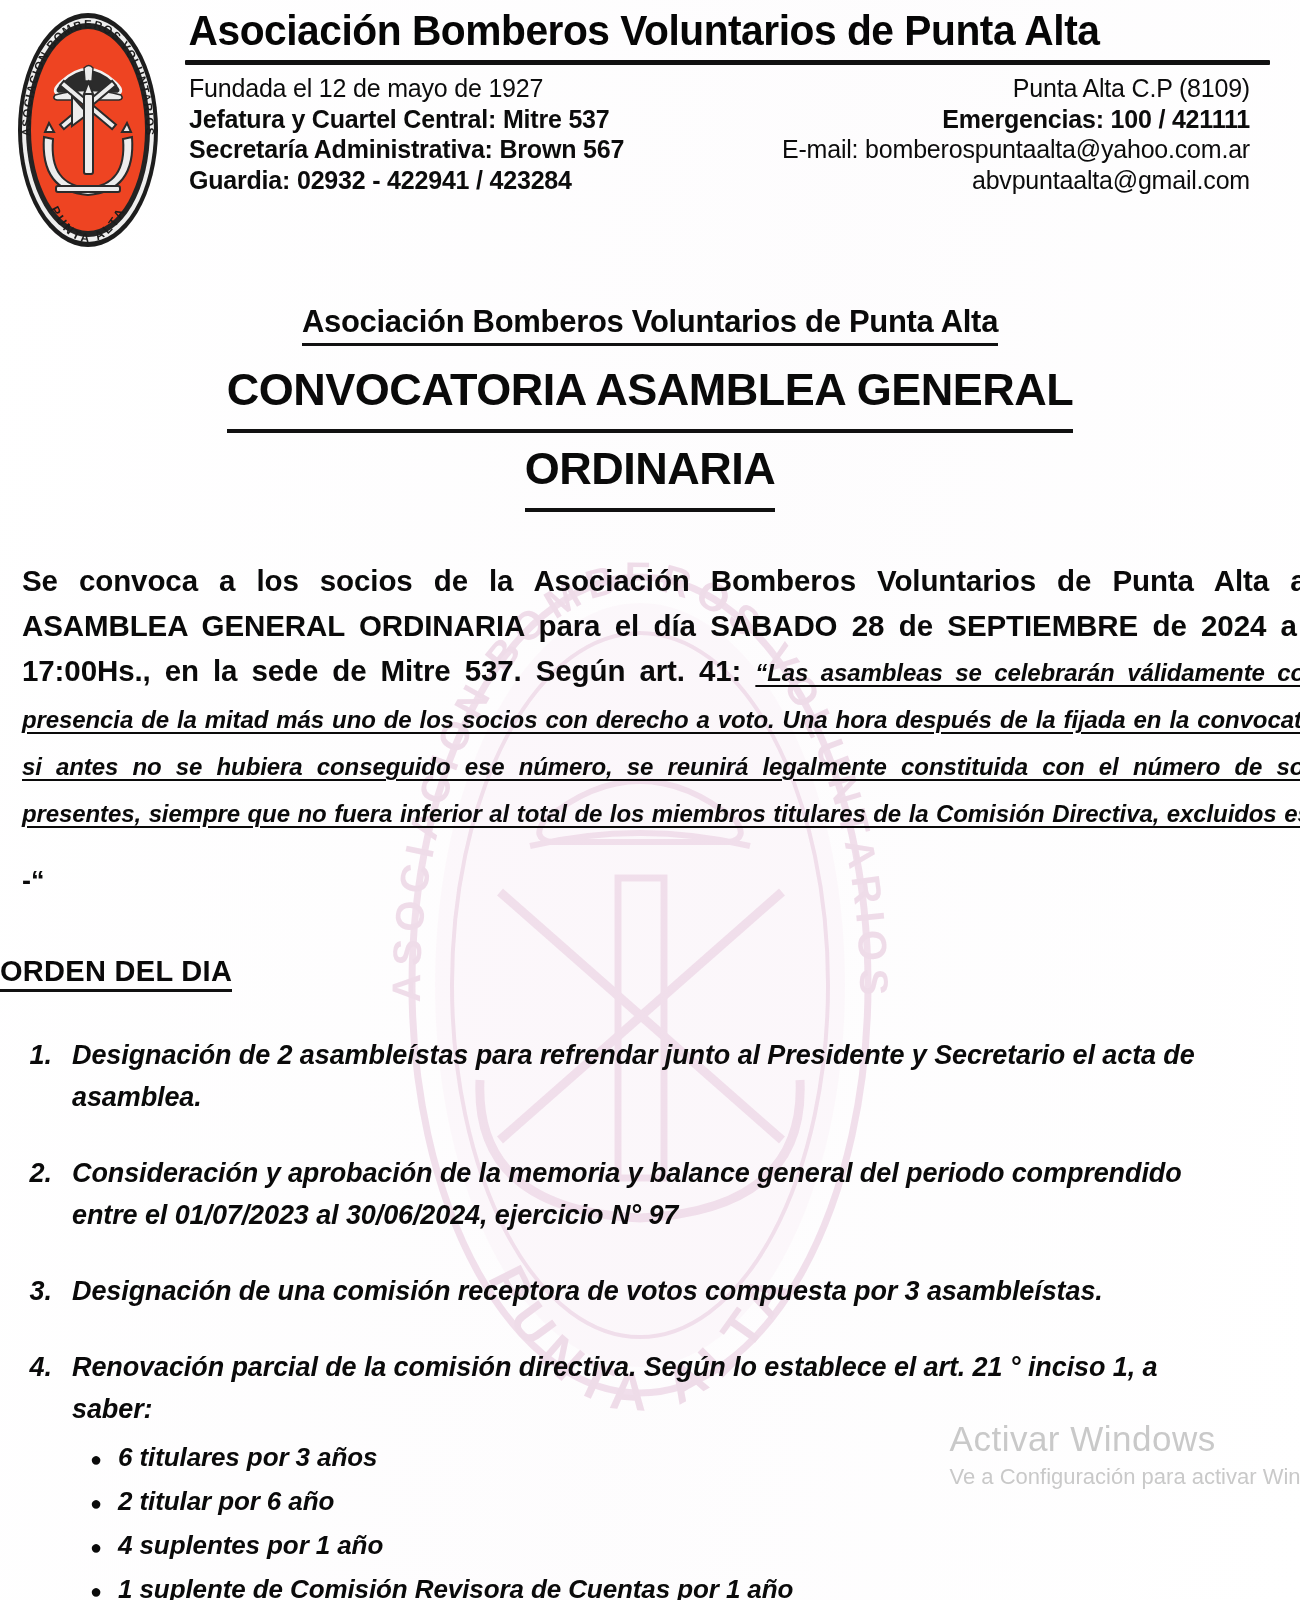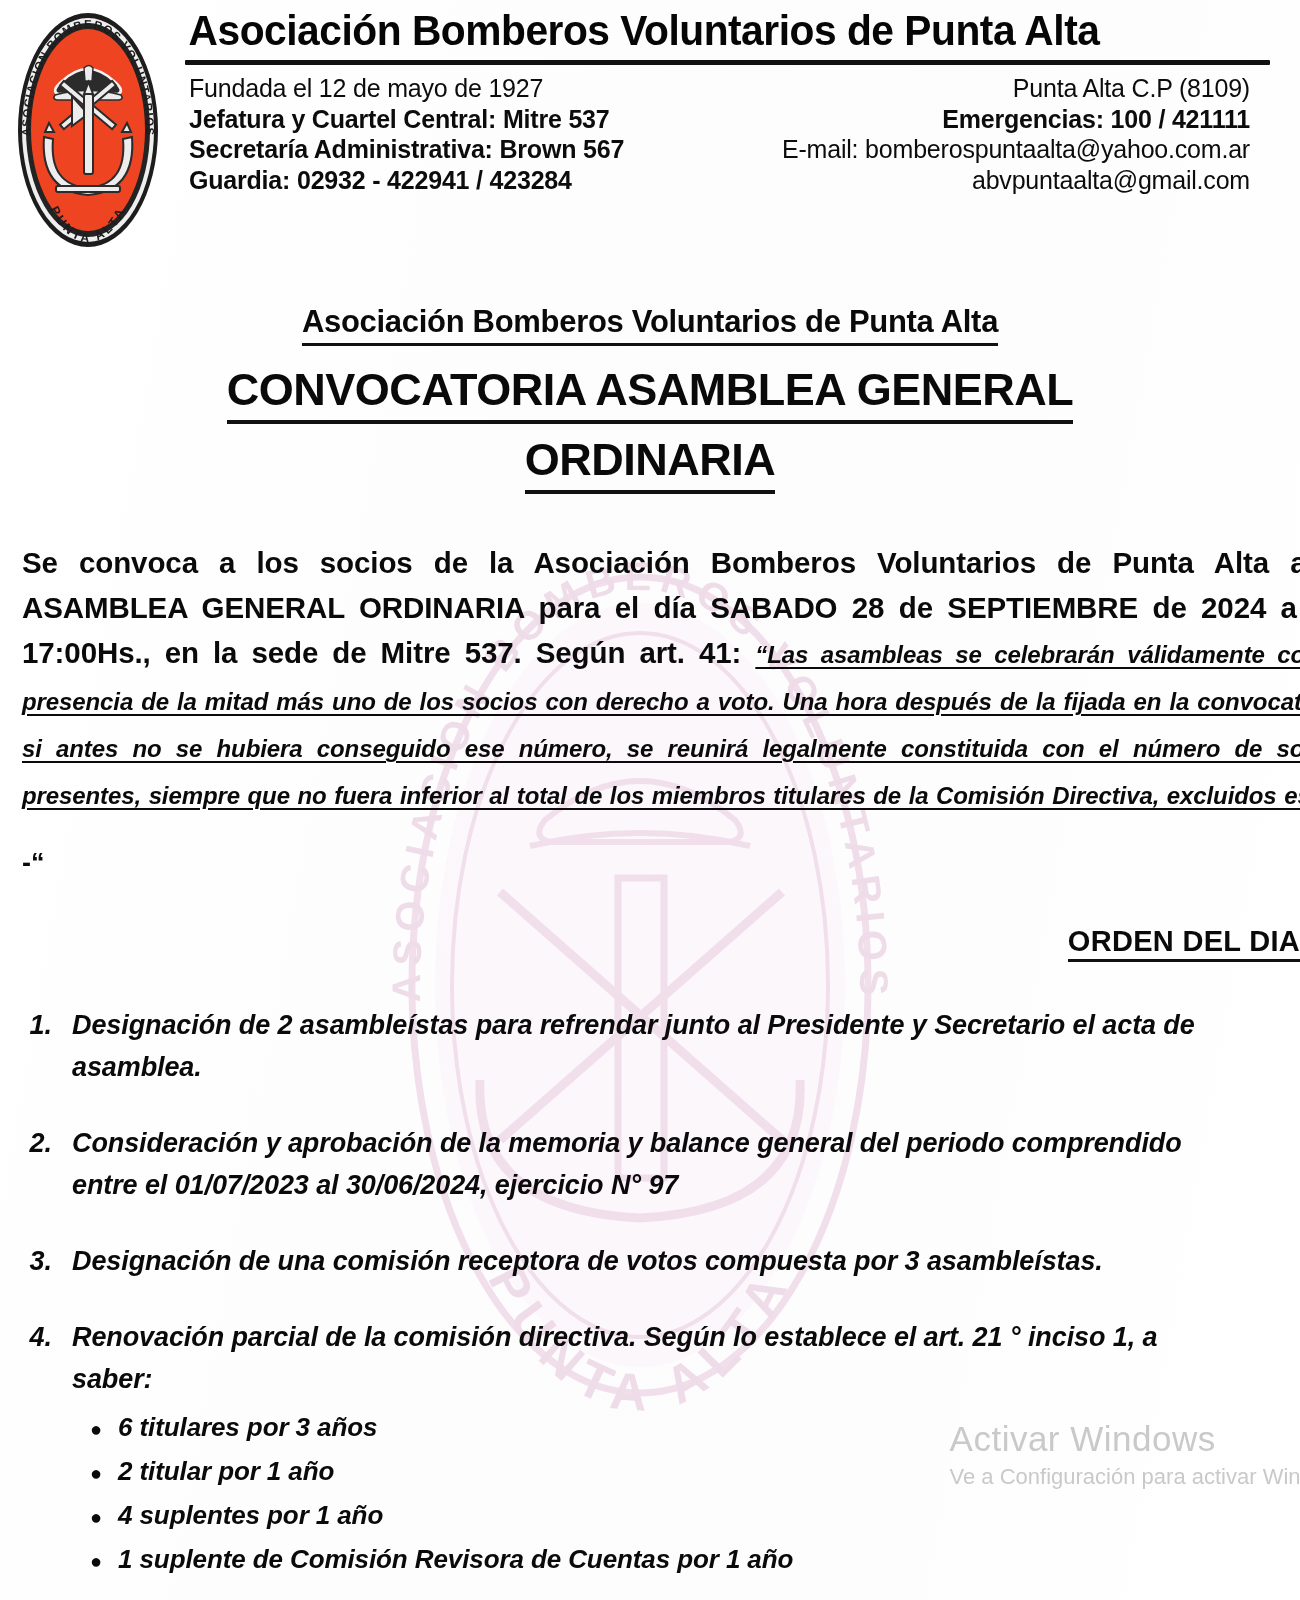--- a/index.html
+++ b/index.html
@@ -131,21 +131,21 @@
   .t-main {
     font-weight: 700;
     font-size: 45px;
     line-height: 60px;
     letter-spacing: -0.5px;
     margin-top: 14px;
   }
   .t-main span {
     display: inline-block;
     border-bottom: 4px solid #111;
-    padding-bottom: 0;
+    padding-bottom: 9px;
   }
   .t-main2 { margin-top: 6px; }
 
   
   .bodywrap {
     position: relative;
     z-index: 3;
     margin-top: 46px;
     padding: 0 0 0 22px;
   }
@@ -172,22 +172,22 @@
   .quote-tail {
     font-weight: 700;
     font-size: 27px;
     margin-top: 2px;
   }
 
   
   .odd-head {
     position: relative;
     z-index: 3;
-    text-align: right;
-    margin-top: 46px;
+    text-align: left;
+    margin-top: 58px;
   }
   .odd-head span {
     font-weight: 700;
     font-size: 29px;
     letter-spacing: 0.3px;
     border-bottom: 3px solid #111;
     padding-bottom: 1px;
     display: inline-block;
   }
 
@@ -372,21 +372,21 @@
     <div class="ag-num">4.</div>
     <div class="ag-text">
       <div>Renovación parcial de la comisión directiva. Según lo establece el art. 21 ° inciso 1, a saber:</div>
       <ul class="sublist">
         <li class="sub-item">
           <span class="sub-bullet">●</span>
           <span>6 titulares por 3 años</span>
         </li>
         <li class="sub-item">
           <span class="sub-bullet">●</span>
-          <span>2 titular por 1 año</span>
+          <span>2 titular por 6 año</span>
         </li>
         <li class="sub-item">
           <span class="sub-bullet">●</span>
           <span>4 suplentes por 1 año</span>
         </li>
         <li class="sub-item">
           <span class="sub-bullet">●</span>
           <span>1 suplente de Comisión Revisora de Cuentas por 1 año</span>
         </li>
       </ul>

